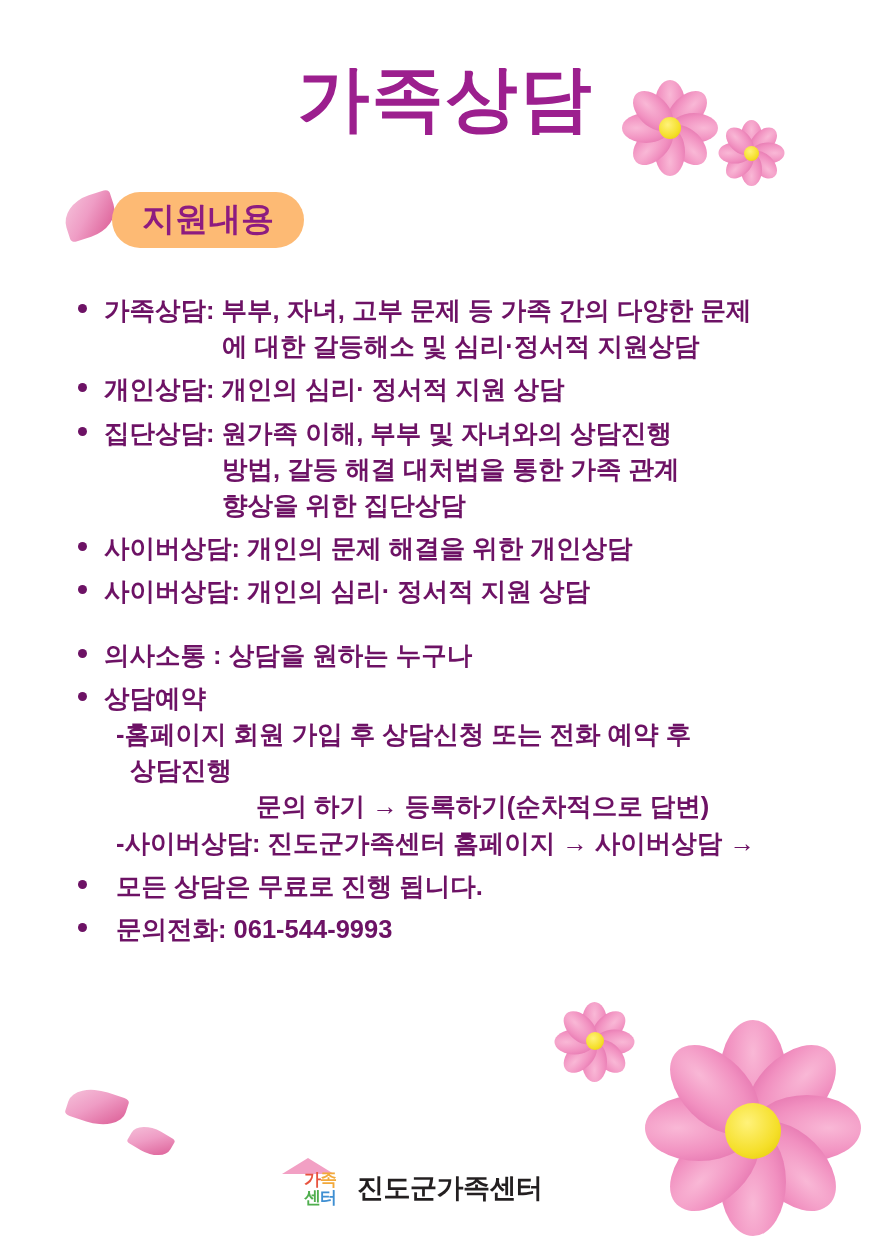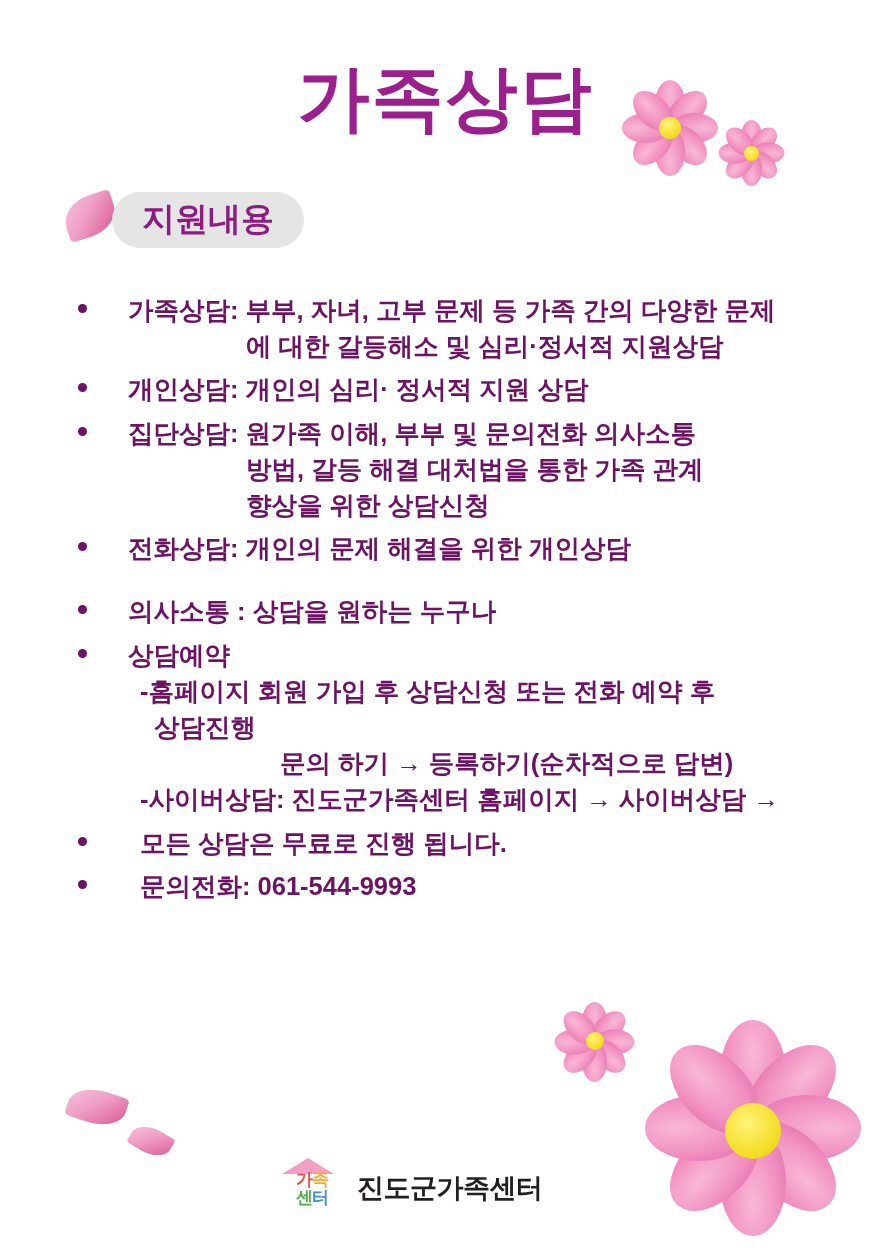--- a/index.html
+++ b/index.html
@@ -72,21 +72,21 @@
   #leaf-badge { top: 196px; left: 64px; width: 52px; height: 40px; transform: rotate(-18deg); }
   #leaf-bottom-1 { top: 1090px; left: 68px; width: 58px; height: 34px; transform: rotate(18deg); }
   #leaf-bottom-2 { top: 1128px; left: 130px; width: 42px; height: 26px; transform: rotate(30deg); }
 
   
   .badge {
     position: absolute;
     top: 192px;
     left: 112px;
     padding: 10px 30px 13px 30px;
-    background: #e5e5e5;
+    background: #fdba74;
     border-radius: 30px;
     font-size: 33px;
     font-weight: bold;
     color: #8d1b80;
     line-height: 1;
   }
 
   
   .content {
     position: absolute;
@@ -116,21 +116,20 @@
     height: 9px;
     border-radius: 50%;
     background: #6d1265;
   }
   .item-body {
     flex: 1 1 auto;
   }
   .line {
     line-height: 1.42;
     white-space: pre-wrap;
-    margin-left: 24px;
   }
   .line.indent-1 { padding-left: 118px; }
   .line.indent-2 { padding-left: 118px; }
   .line.sub      { padding-left: 12px; }
   .line.sub-2    { padding-left: 26px; }
   .line.sub-deep { padding-left: 152px; }
   .gap-md { height: 20px; }
 
   
   .footer {
@@ -149,21 +148,21 @@
   .logo-roof {
     position: absolute;
     top: 0; left: 5px;
     width: 0; height: 0;
     border-left: 26px solid transparent;
     border-right: 26px solid transparent;
     border-bottom: 16px solid #f2a0c4;
   }
   .logo-chars {
     position: absolute;
-    top: 13px; left: 4px;
+    top: 13px; left: 12px;
     width: 62px;
     text-align: center;
     font-size: 17px;
     font-weight: bold;
     line-height: 1.05;
     letter-spacing: -1px;
   }
   .lc1 { color: #e8533f; }
   .lc2 { color: #f2a93b; }
   .lc3 { color: #4fae4e; }
@@ -251,33 +250,39 @@
     <div class="item">
       <div class="bullet"></div>
       <div class="item-body">
         <div class="line">개인상담: 개인의 심리· 정서적 지원 상담</div>
       </div>
     </div>
 
     <div class="item">
       <div class="bullet"></div>
       <div class="item-body">
-        <div class="line">집단상담: 원가족 이해, 부부 및 문의전화 의사소통</div>
+        <div class="line">집단상담: 원가족 이해, 부부 및 자녀와의 상담진행</div>
         <div class="line indent-1">방법, 갈등 해결 대처법을 통한 가족 관계</div>
-        <div class="line indent-2">향상을 위한 상담신청</div>
-      </div>
-    </div>
-
-    <div class="item">
-      <div class="bullet"></div>
-      <div class="item-body">
-        <div class="line">전화상담: 개인의 문제 해결을 위한 개인상담</div>
-      </div>
-    </div>
-
+        <div class="line indent-2">향상을 위한 집단상담</div>
+      </div>
+    </div>
+
+    <div class="item">
+      <div class="bullet"></div>
+      <div class="item-body">
+        <div class="line">사이버상담: 개인의 문제 해결을 위한 개인상담</div>
+      </div>
+    </div>
+
+    <div class="item">
+      <div class="bullet"></div>
+      <div class="item-body">
+        <div class="line">사이버상담: 개인의 심리· 정서적 지원 상담</div>
+      </div>
+    </div>
 
     <div class="gap-md"></div>
 
     <div class="item">
       <div class="bullet"></div>
       <div class="item-body">
         <div class="line">의사소통 : 상담을 원하는 누구나</div>
       </div>
     </div>
 

